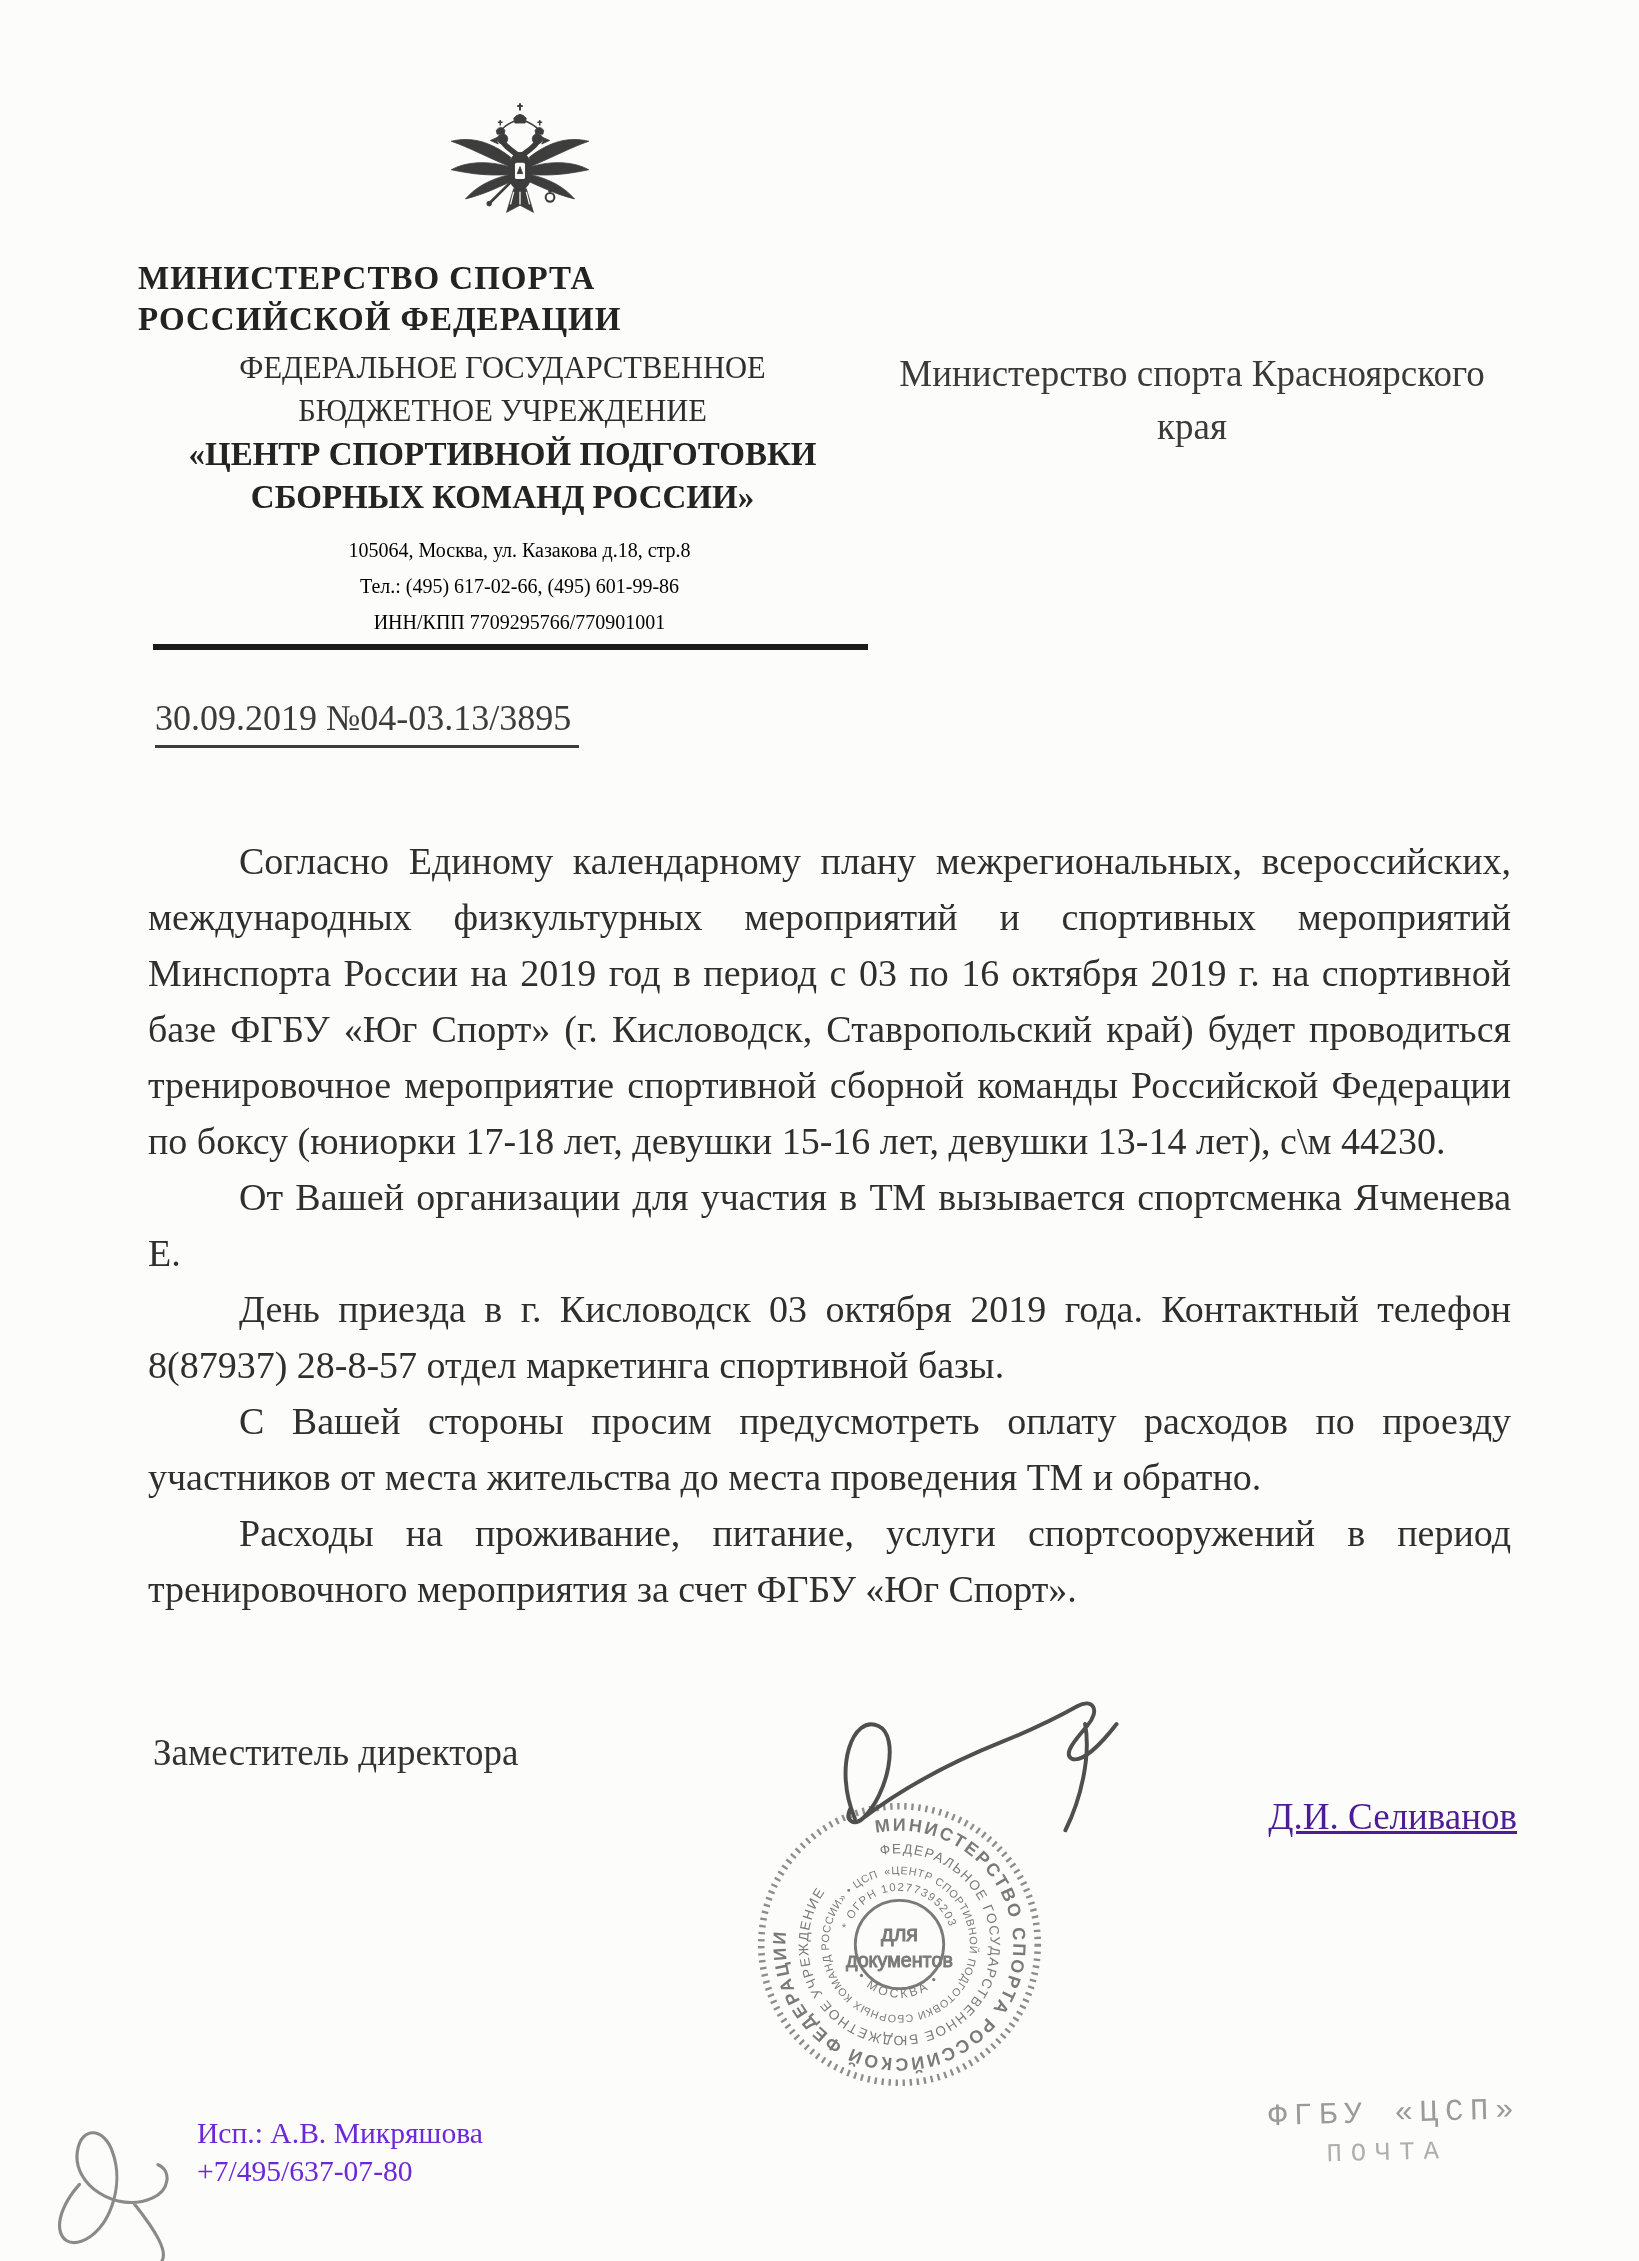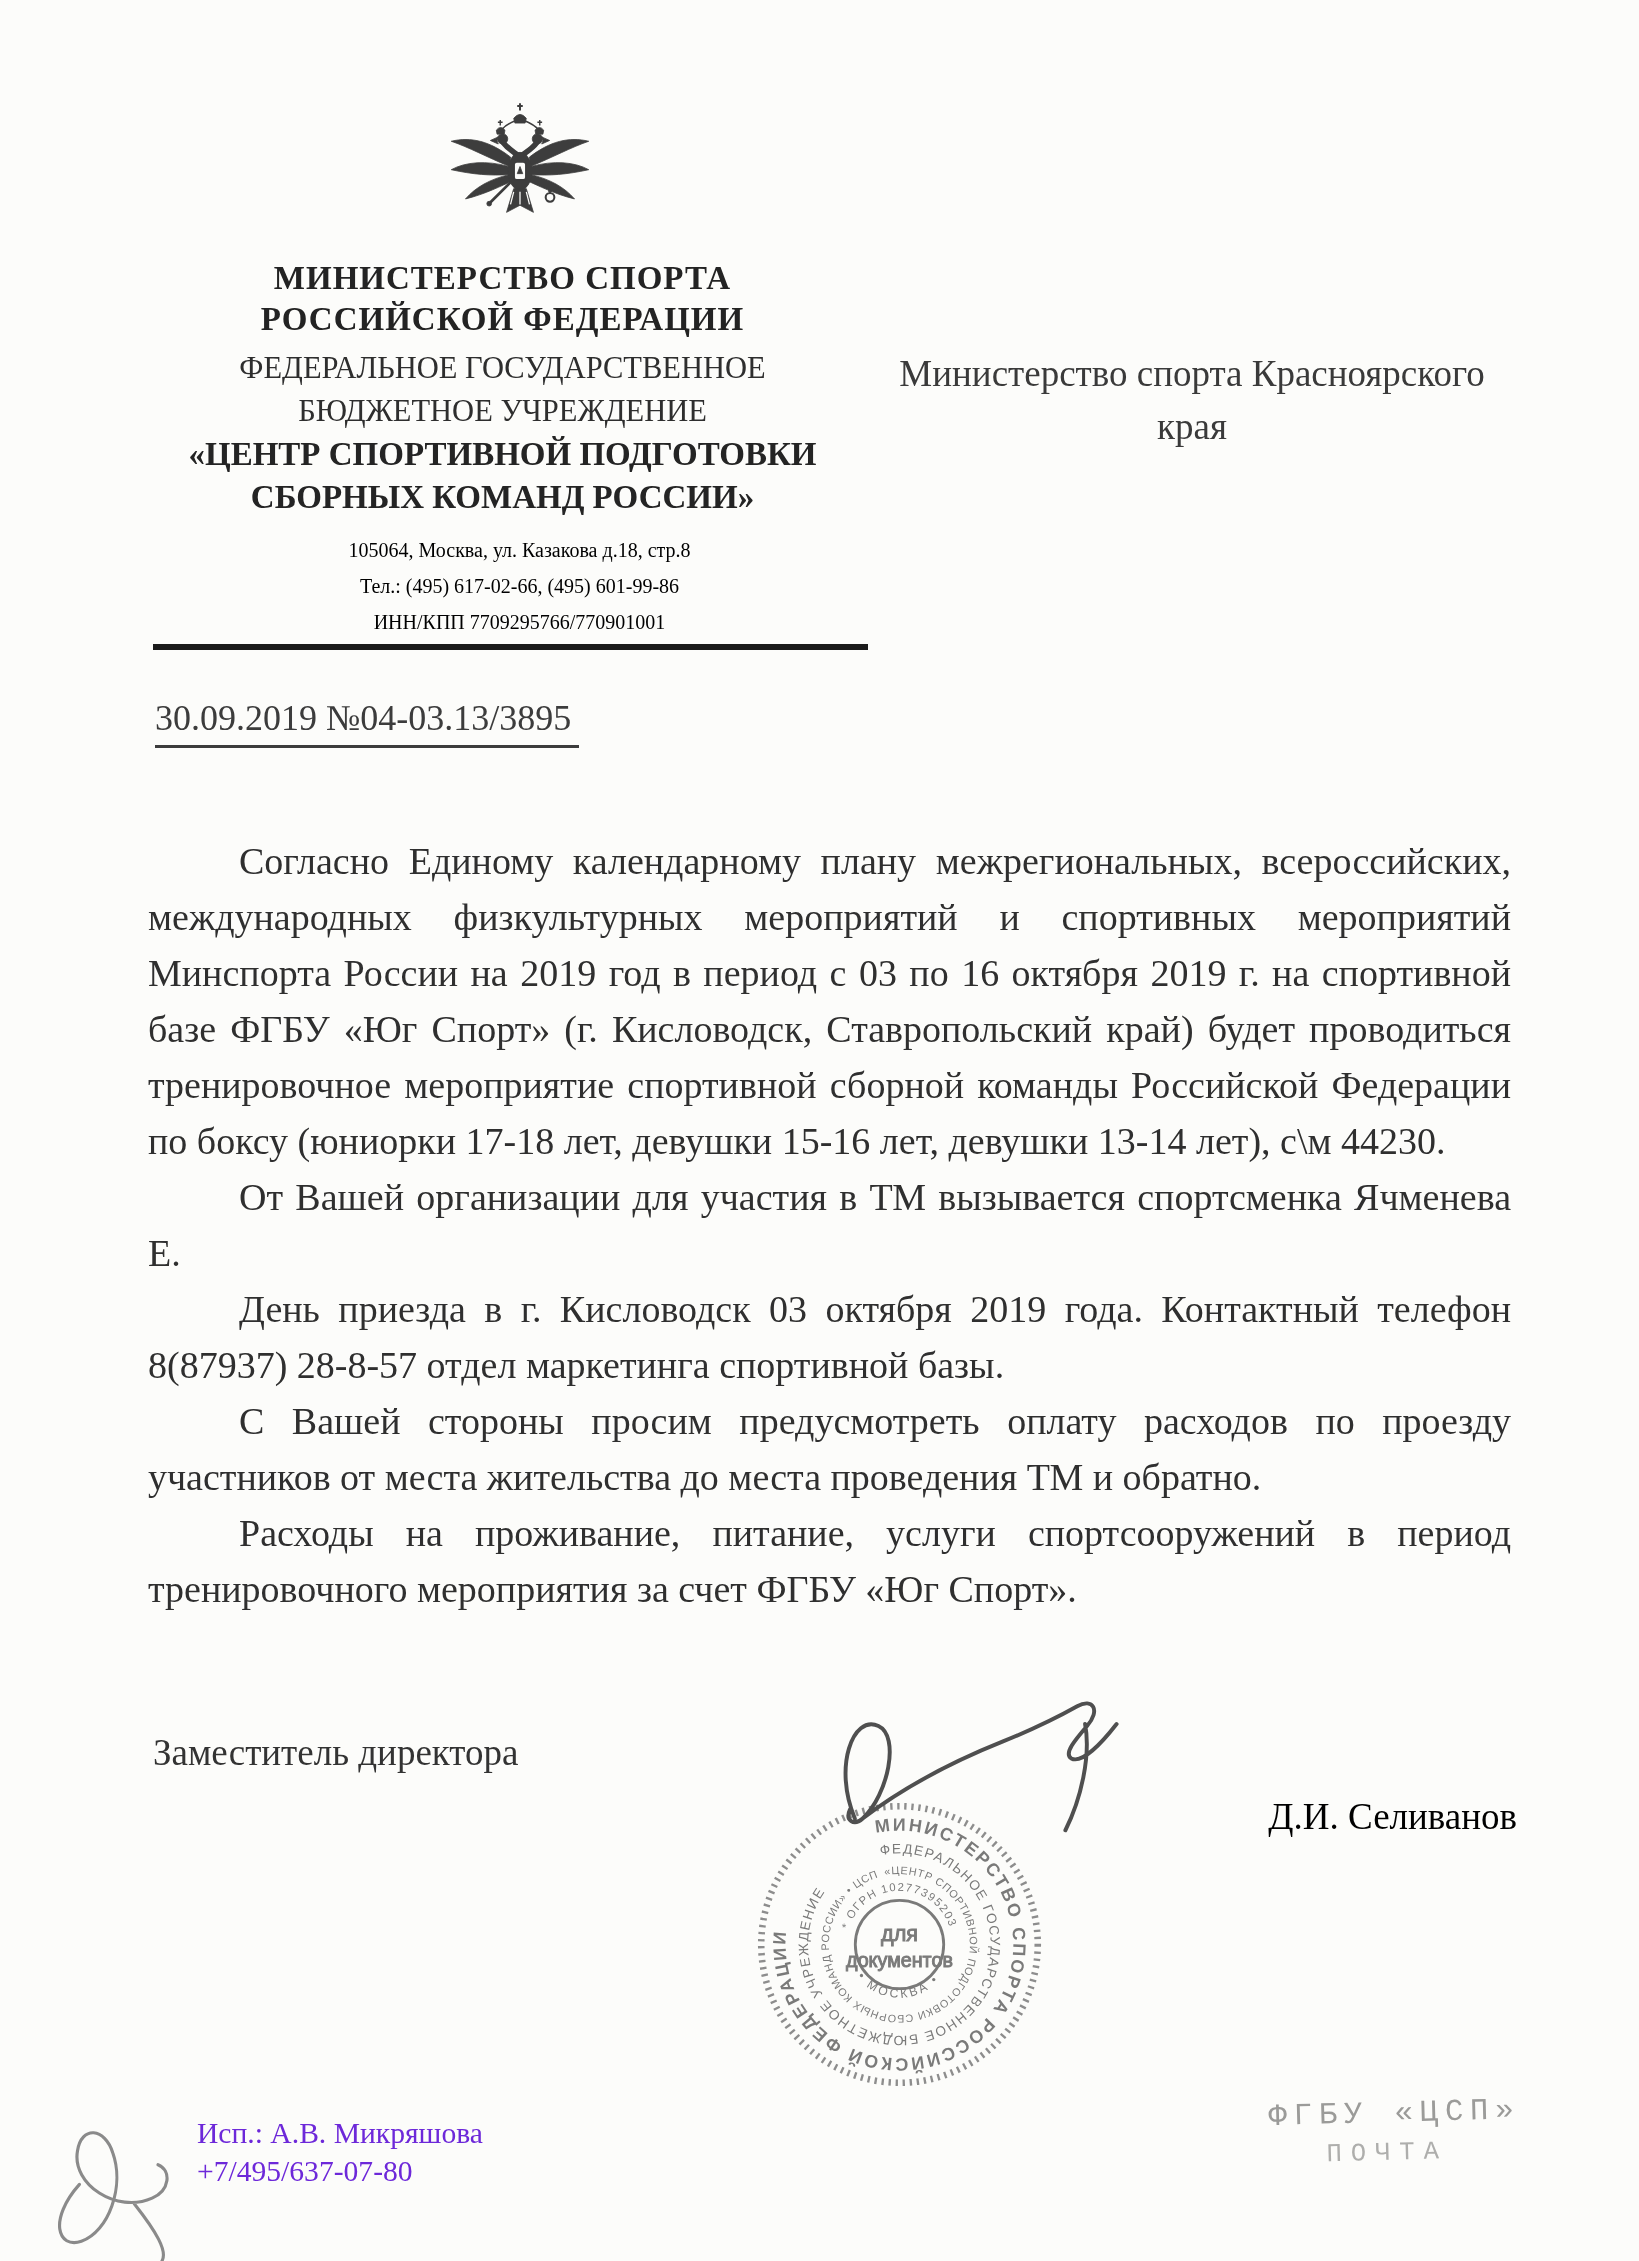--- a/index.html
+++ b/index.html
@@ -8,38 +8,38 @@
     width:1639px;height:2262px;
     margin:0 auto;
     background:#fcfcfa;
     overflow:hidden;
     font-family:"Liberation Serif","DejaVu Serif",serif;
     color:#2b2b2b;
   }
   .abs{position:absolute;}
   
   .coat{left:441px;top:79px;width:158px;height:164px;}
-  .ministry{left:138px;top:258px;width:729px;text-align:center;
+  .ministry{left:138px;top:258px;width:729px;
     font-weight:bold;font-size:33px;line-height:41px;letter-spacing:1px;color:#232323;}
   .org{left:138px;top:347px;width:729px;text-align:center;font-size:30.5px;line-height:43px;color:#2e2e2e;}
   .org .big{font-weight:bold;font-size:33px;color:#242424;}
   .addr{left:155px;top:532px;width:729px;text-align:center;font-size:20px;line-height:36px;color:#000000;}
   .divider{left:153px;top:644px;width:715px;height:5.9px;background:#1b1b1b;}
   
   .recipient{left:867px;top:347px;width:650px;text-align:center;font-size:37px;line-height:53px;color:#3a3a3a;}
   
   .refline{left:155px;top:697px;font-size:36px;color:#3c3c3c;
     border-bottom:3px solid #3c3c3c;padding:0 7.9px 5.9px 0;}
   
   .body-text{left:148px;top:833px;width:1363px;font-size:38px;line-height:56px;
     text-align:justify;color:#2f2f2f;}
   .body-text p{margin:0;text-indent:91px;}
   
   .sig-position{left:153px;top:1731px;font-size:37px;color:#333;}
-  .sig-name{left:1084px;top:1795px;width:433px;text-align:right;font-size:37px;color:#000000;}
+  .sig-name{left:1084px;top:1795px;width:433px;text-align:right;font-size:37px;color:#4c1d95;text-decoration:underline;}
   .stamp{left:749px;top:1794px;width:301px;height:301px;opacity:.92;}
   .autograph{left:760px;top:1661px;width:414px;height:246px;}
   
   .executor{left:197px;top:2114px;font-size:29.6px;line-height:38px;color:#6d28d9;}
   .scribble{left:17.7px;top:2094px;width:227px;height:167px;}
   .mailstamp{left:1269px;top:2096px;width:296px;
     font-family:"Liberation Mono","DejaVu Sans Mono",monospace;
     color:#8e8e8c;opacity:.88;transform:rotate(-1.5deg);}
   .mailstamp .l1{font-size:30.5px;letter-spacing:6.9px;}
   .mailstamp .l2{font-size:25.6px;letter-spacing:8.9px;margin:7.9px 0 0 57px;opacity:.8;}

